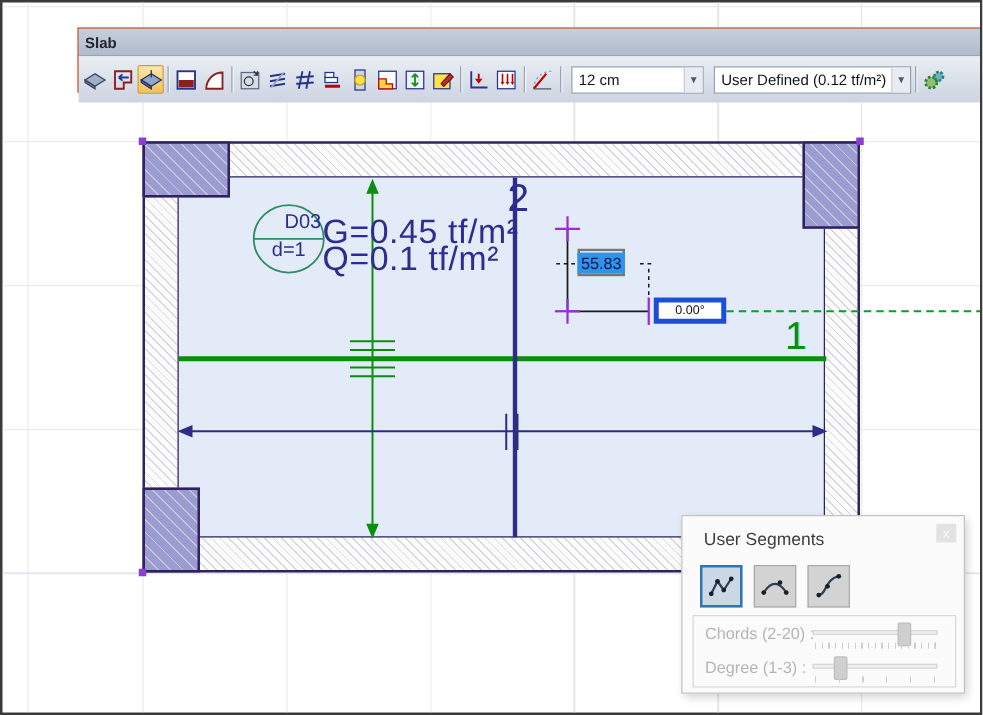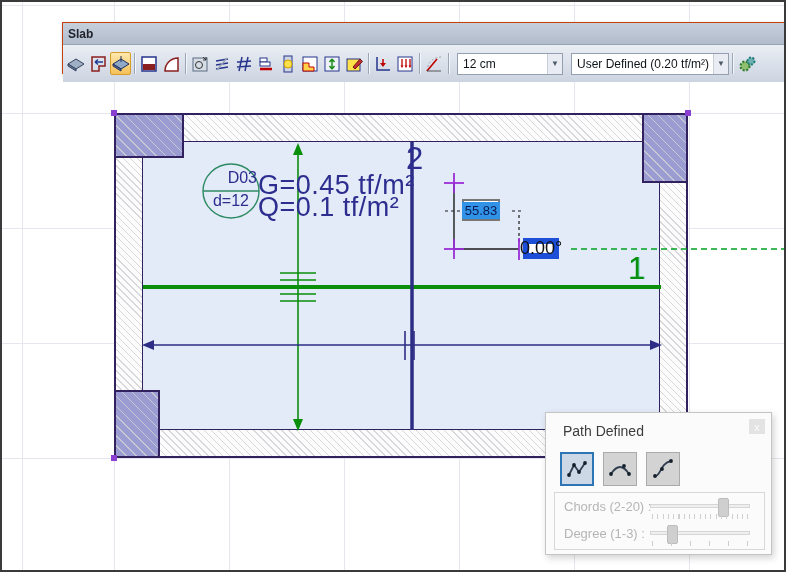--- a/index.html
+++ b/index.html
@@ -30,23 +30,23 @@
   .lbl{position:absolute;z-index:3;color:#2d2d8f;line-height:1;white-space:nowrap;}
   .lbl-d03{left:203px;top:168px;width:52px;text-align:right;font-size:16px;}
   .lbl-d12{left:201px;top:191px;width:56px;text-align:center;font-size:16px;}
   .lbl-g{left:256px;top:170px;font-size:27px;letter-spacing:.5px;}
   .lbl-q{left:256px;top:192px;font-size:27px;letter-spacing:.5px;}
   .lbl-ax2{left:404px;top:141px;font-size:31px;}
   .lbl-ax1{left:626px;top:251px;font-size:31px;color:#0a8f0a;text-shadow:1px 0 0 #7fd8d0;}
   .dim-box{position:absolute;left:460px;top:197px;width:38px;height:22px;z-index:3;box-sizing:border-box;
     background:#fff;border:2px solid #777;display:flex;align-items:center;justify-content:center;}
   .dim-box span{background:#3093e8;color:#0a1a50;font-size:13px;padding:1px 3px;}
-  .angle-box{position:absolute;left:521px;top:236px;width:36px;height:21px;z-index:3;box-sizing:border-box;
-    background:#fff;border:6px solid #1d4ed8;display:flex;align-items:center;justify-content:center;
-    font-size:18px;color:#101010;}
+  .angle-box{position:absolute;left:521px;top:236px;width:58px;height:21px;z-index:3;box-sizing:border-box;
+    background:#fff;border:4px solid #1d4ed8;display:flex;align-items:center;justify-content:center;
+    font-size:10px;color:#101010;}
   
   .tbwin{position:absolute;left:60px;top:20px;width:758px;height:52px;z-index:5;box-sizing:border-box;
     border:1px solid #c2410c;background:#dfe5ee;box-shadow:1px 2px 4px rgba(0,0,0,.22);}
   .tbtitle{height:21px;display:flex;align-items:center;padding:0 7px 0 5px;
     background:linear-gradient(#c6cfdc,#b1bccc);border-bottom:1px solid #98a3b4;}
   .tbtitle .t{flex:1;font-size:12px;font-weight:bold;color:#20242e;}
   .tbclose{font-size:13px;color:#3f454f;cursor:default;}
   .tbrow{height:29px;display:flex;align-items:center;padding:4px 2px;
     background:linear-gradient(#eaeef4,#ccd4e1);}
   .ticon{width:21px;height:23px;display:flex;align-items:center;justify-content:center;flex:none;margin:0 .5px;}
@@ -137,21 +137,21 @@
         <line x1="452" y1="171" x2="452" y2="191"></line>
       <line x1="442" y1="247" x2="462" y2="247"></line>
         <line x1="452" y1="237" x2="452" y2="257"></line>
       <line x1="517" y1="236" x2="517" y2="258"></line>
     </g>
 
     <line x1="569" y1="247" x2="784" y2="247" stroke="#00a321" stroke-width="1.6" stroke-dasharray="6,4"></line>
   </svg>
 
   <div class="lbl lbl-d03">D03</div>
-  <div class="lbl lbl-d12">d=12</div>
+  <div class="lbl lbl-d12">d=1</div>
   <div class="lbl lbl-g">G=0.45 tf/m²</div>
   <div class="lbl lbl-q">Q=0.1 tf/m²</div>
   <div class="lbl lbl-ax2">2</div>
   <div class="lbl lbl-ax1">1</div>
   <div class="dim-box">
     <span>55.83</span>
   </div>
   <div class="angle-box">0.00°</div>
 
   <div class="tbwin">
@@ -265,35 +265,35 @@
             <line x1="3" y1="17" x2="13" y2="5" stroke="#c00000" stroke-width="1.6"></line>
             <line x1="3" y1="17" x2="17" y2="17" stroke="#555"></line>
           </svg>
         </span>
       <span class="tsep"></span>
       <span class="combo combo1">
         <span class="cv">12 cm</span>
         <span class="ca">▼</span>
       </span>
       <span class="combo combo2">
-        <span class="cv">User Defined  (0.20 tf/m²)</span>
+        <span class="cv">User Defined  (0.12 tf/m²)</span>
         <span class="ca">▼</span>
       </span>
       <span class="tsep"></span>
       <span class="ticon">
           <svg width="20" height="20">
             <circle cx="8" cy="12" r="4.5" fill="#8fbf6f" stroke="#2f7d32" stroke-width="2.2" stroke-dasharray="2,1.6"></circle>
             <circle cx="14" cy="7" r="3.5" fill="#6fb0b0" stroke="#1f7d7d" stroke-width="2" stroke-dasharray="2,1.5"></circle>
           </svg>
         </span>
     </div>
   </div>
 
   <div class="panel">
-    <div class="p-title">Path Defined</div>
+    <div class="p-title">User Segments</div>
     <div class="p-close">x</div>
     <div class="p-btn sel" style="left:14px;">
       <svg width="24" height="24">
         <path d="M4,18 L9,8 L14,15 L20,6" fill="none" stroke="#2f3d4f" stroke-width="1.8"></path>
         <circle cx="4" cy="18" r="1.9" fill="#16202c"></circle>
           <circle cx="9" cy="8" r="1.9" fill="#16202c"></circle>
         <circle cx="14" cy="15" r="1.9" fill="#16202c"></circle>
           <circle cx="20" cy="6" r="1.9" fill="#16202c"></circle>
       </svg>
     </div>

